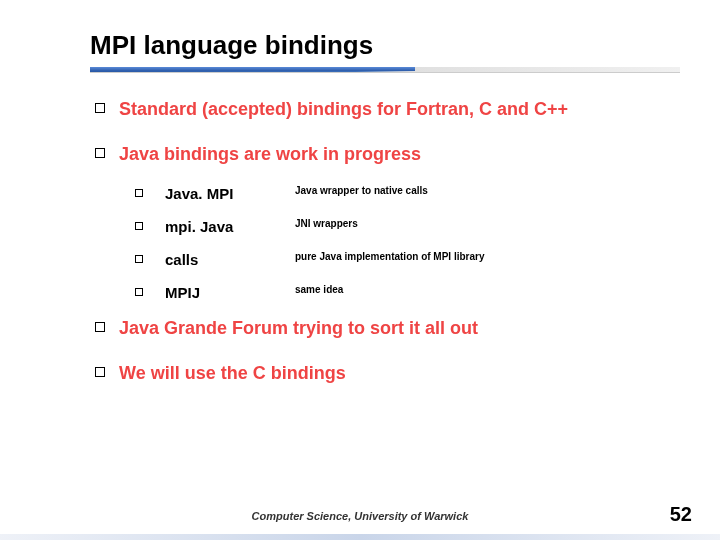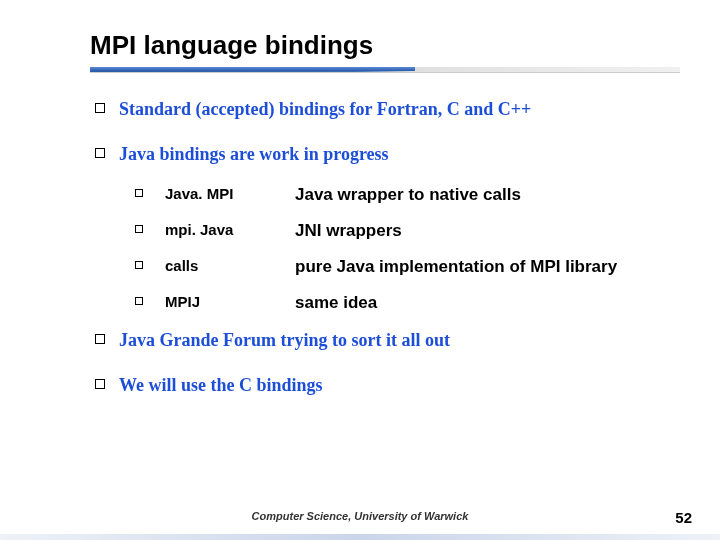--- a/index.html
+++ b/index.html
@@ -54,23 +54,22 @@
     width: 10px;
     height: 10px;
     border: 1.4px solid #000;
     flex-shrink: 0;
     margin-top: 5px;
     margin-right: 14px;
   }
   .bullet-text {
     font-size: 18px;
     font-weight: bold;
-    color: #1d4ed8;
+    color: #ef4444;
     line-height: 1.3;
-    font-family: Liberation Serif, serif;
   }
   .sub-list {
     margin-left: 40px;
     margin-top: -4px;
   }
   .sub-row {
     display: flex;
     align-items: flex-start;
     margin-bottom: 16px;
   }
@@ -83,40 +82,40 @@
     margin-right: 22px;
   }
   .sub-name {
     font-size: 15px;
     font-weight: bold;
     color: #000;
     width: 130px;
     flex-shrink: 0;
   }
   .sub-desc {
-    font-size: 17px;
+    font-size: 10px;
     font-weight: bold;
     color: #000;
   }
   .footer {
     position: absolute;
     bottom: 18px;
     left: 0;
     width: 720px;
     text-align: center;
     font-size: 11px;
     font-style: italic;
     font-weight: bold;
     color: #333;
   }
   .page-num {
     position: absolute;
     bottom: 14px;
     right: 28px;
-    font-size: 15px;
+    font-size: 20px;
     font-weight: bold;
     color: #000;
   }
   .bottom-deco {
     position: absolute;
     bottom: 0;
     left: 0;
     width: 720px;
     height: 6px;
     background: linear-gradient(to right, rgba(200,210,230,0.3), rgba(120,150,200,0.4), rgba(200,210,230,0.3));

